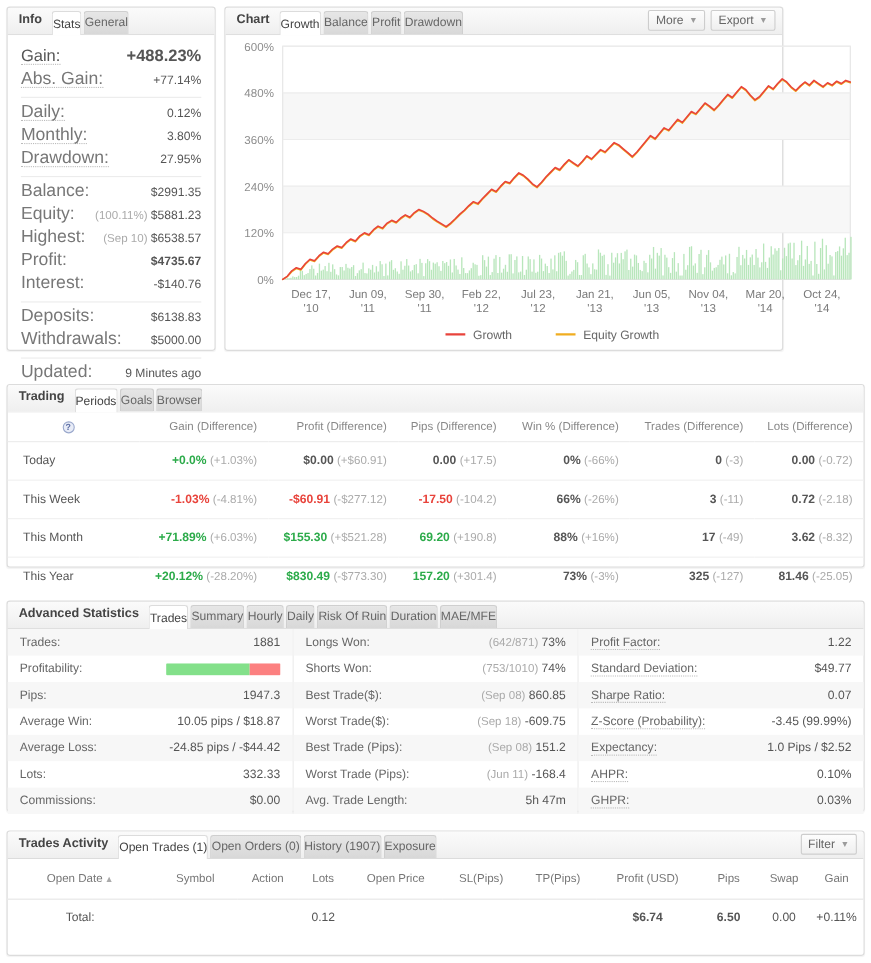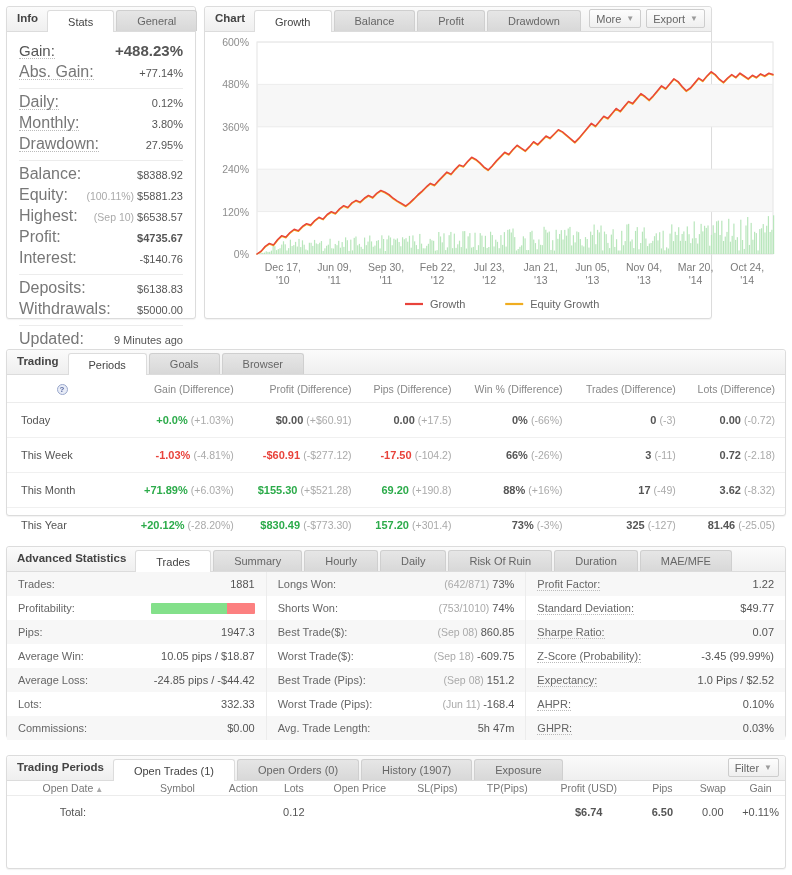--- a/index.html
+++ b/index.html
@@ -37,21 +37,21 @@
     color: #444;
     font-size: 11.5px;
     padding: 0 9px 0 10px;
     line-height: 24px;
     height: 25px;
     white-space: nowrap;
   }
   .tab {
     height: 21px;
     line-height: 21px;
-    padding: 0 20px;
+    padding: 0 0;
     margin-right: 2px;
     font-size: 11px;
     color: #666;
     background: linear-gradient(to bottom, #e6e6e6, #d8d8d8);
     border: 1px solid #cfcfcf;
     border-bottom: none;
     border-radius: 3px 3px 0 0;
     white-space: nowrap;
     cursor: pointer;
   }
@@ -127,21 +127,21 @@
   .arow:nth-child(odd) { background: #f7f7f7; }
   .arow .ak { color: #666; }
   .arow .av { color: #555; text-align: left; }
   .profbar { width: 104px; height: 11px; display: flex; border-radius: 1px; overflow: hidden; }
   .profbar .g { background: #83e08a; }
   .profbar .r { background: #fc8080; }
 
   
   .act-panel { position: absolute; left: 6px; top: 755px; width: 780px; height: 114px; }
   .act-tbl { width: 100%; border-collapse: collapse; }
-  .act-tbl th { font-weight: normal; color: #777; font-size: 10.5px; padding: 1px 6px; text-align: center; border-bottom: 1px solid #ececec; white-space: nowrap; }
+  .act-tbl th { font-weight: normal; color: #777; font-size: 10.5px; padding: 12px 6px; text-align: center; border-bottom: 1px solid #ececec; white-space: nowrap; }
   .act-tbl td { padding: 10px 6px; text-align: center; font-size: 11px; color: #555; border-bottom: 1px solid #f0f0f0; }
   .act-tbl tr:last-child td { border-bottom: none; }
   .symlink { border-bottom: 1px dotted #999; color: #555; }
   .sort-car { color: #aaa; font-size: 8px; margin-left: 2px; }
 
   .qicon {
     display: inline-block; width: 11px; height: 11px; border-radius: 50%;
     background: #e8ecf7; border: 1px solid #9aa8cc; color: #5a6ba3;
     font-size: 8px; line-height: 10px; text-align: center; font-weight: bold;
   }
@@ -180,21 +180,21 @@
       </div>
       <div class="irow">
         <span class="k dot-u">Drawdown:</span>
         <span class="v">27.95%</span>
       </div>
 
       <div class="sep"></div>
 
       <div class="irow">
         <span class="k">Balance:</span>
-        <span class="v">$8388.92</span>
+        <span class="v">$2991.35</span>
       </div>
       <div class="irow">
         <span class="k">Equity:</span>
         <span class="v"><span class="vsmall">(100.11%)</span><span>$5881.23</span></span>
       </div>
       <div class="irow">
         <span class="k">Highest:</span>
         <span class="v"><span class="vsmall">(Sep 10)</span><span>$6538.57</span></span>
       </div>
       <div class="irow">
@@ -759,21 +759,21 @@
           <div class="arow">
             <span class="ak dot-u">GHPR:</span>
             <span class="av">0.03%</span>
           </div>
         </div>
     </div>
   </div>
 
   <div class="panel act-panel">
     <div class="tabbar">
-      <div class="tabtitle">Trading Periods</div>
+      <div class="tabtitle">Trades Activity</div>
       <div class="tab active">Open Trades (1)</div>
       <div class="tab">Open Orders (0)</div>
       <div class="tab">History (1907)</div>
       <div class="tab">Exposure</div>
       <div class="tb-right">
         <div class="tbtn">
           <span>Filter</span>
           <span class="car">▼</span>
         </div>
       </div>

